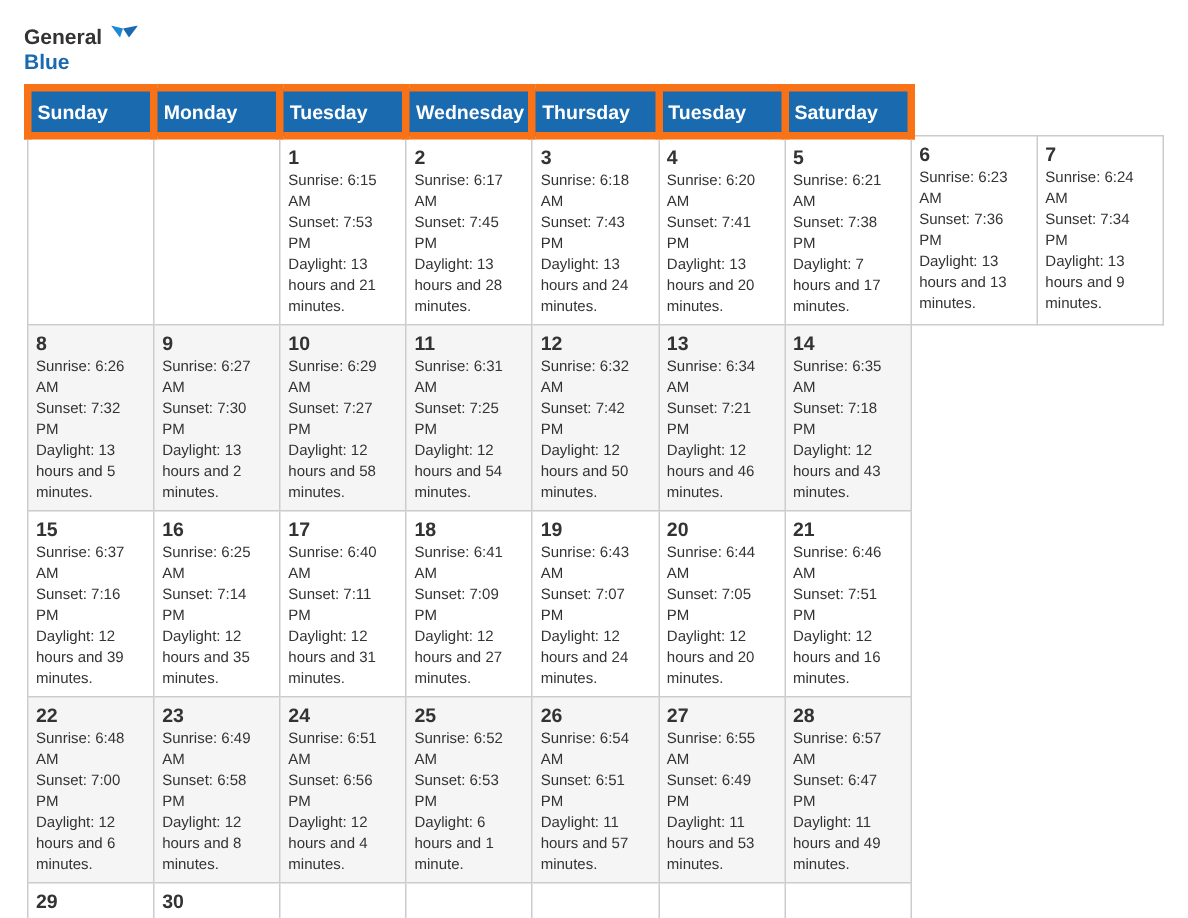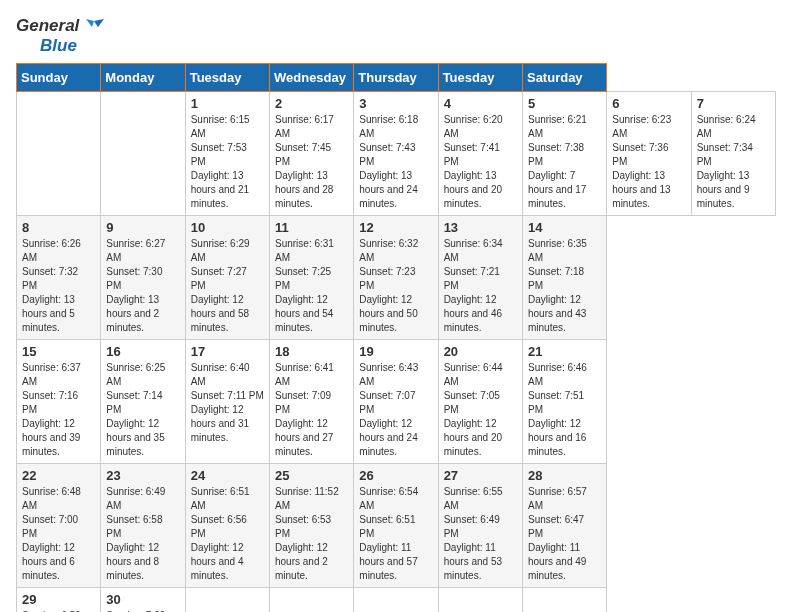--- a/index.html
+++ b/index.html
@@ -38,21 +38,21 @@
       border-collapse: collapse;
       table-layout: fixed;
     }
     .calendar th {
       background: #1a6ab0;
       color: #fff;
       font-size: 13px;
       font-weight: bold;
       padding: 6px 4px;
       text-align: left;
-      border: 1px solid #f97316;
+      border: 5px solid #f97316;
     }
     .calendar td {
       border: 1px solid #ccc;
       vertical-align: top;
       padding: 4px 5px;
       font-size: 10.5px;
       color: #333;
       width: 14.28%;
       height: 88px;
     }
@@ -78,28 +78,28 @@
     }
     .calendar thead tr th {
       background: #1a6ab0;
     }
   </style>
 </head>
 <body>
 
 <div class="header-area">
   <div class="logo">
-  <div style="font-size:17px; font-weight:bold; line-height:1.2;font-style:italic;">
+  <div style="font-size:14px; font-weight:bold; line-height:1.2;">
     <div style="color:#333;">General<span style="display:inline-block; width:0;"></span>
       <svg width="18" height="16" viewBox="0 0 18 16" style="vertical-align:middle; margin-left:2px;">
         <polygon points="8,2 18,0 12,8" fill="#1a6ab0"></polygon>
         <polygon points="8,2 0,0 6,8" fill="#1a8ad4"></polygon>
       </svg>
     </div>
-    <div style="color:#1a6ab0;margin-left:24px;">Blue</div>
+    <div style="color:#1a6ab0;">Blue</div>
   </div>
 </div>
   <div class="title-area">
     <div class="month-title"></div>
     <div class="location"></div>
   </div>
 </div>
 
 <table class="calendar">
   <thead>
@@ -204,21 +204,21 @@
         <div class="cell-text">
           <div>Sunrise: 6:31 AM</div>
           <div>Sunset: 7:25 PM</div>
           <div>Daylight: 12 hours and 54 minutes.</div>
         </div>
       </td>
         <td>
         <span class="day-num">12</span>
         <div class="cell-text">
           <div>Sunrise: 6:32 AM</div>
-          <div>Sunset: 7:23 PM</div>
+          <div>Sunset: 7:42 PM</div>
           <div>Daylight: 12 hours and 50 minutes.</div>
         </div>
       </td>
         <td>
         <span class="day-num">13</span>
         <div class="cell-text">
           <div>Sunrise: 6:34 AM</div>
           <div>Sunset: 7:21 PM</div>
           <div>Daylight: 12 hours and 46 minutes.</div>
         </div>
@@ -311,23 +311,23 @@
         <span class="day-num">24</span>
         <div class="cell-text">
           <div>Sunrise: 6:51 AM</div>
           <div>Sunset: 6:56 PM</div>
           <div>Daylight: 12 hours and 4 minutes.</div>
         </div>
       </td>
         <td>
         <span class="day-num">25</span>
         <div class="cell-text">
-          <div>Sunrise: 11:52 AM</div>
+          <div>Sunrise: 6:52 AM</div>
           <div>Sunset: 6:53 PM</div>
-          <div>Daylight: 12 hours and 2 minute.</div>
+          <div>Daylight: 6 hours and 1 minute.</div>
         </div>
       </td>
         <td>
         <span class="day-num">26</span>
         <div class="cell-text">
           <div>Sunrise: 6:54 AM</div>
           <div>Sunset: 6:51 PM</div>
           <div>Daylight: 11 hours and 57 minutes.</div>
         </div>
       </td>

